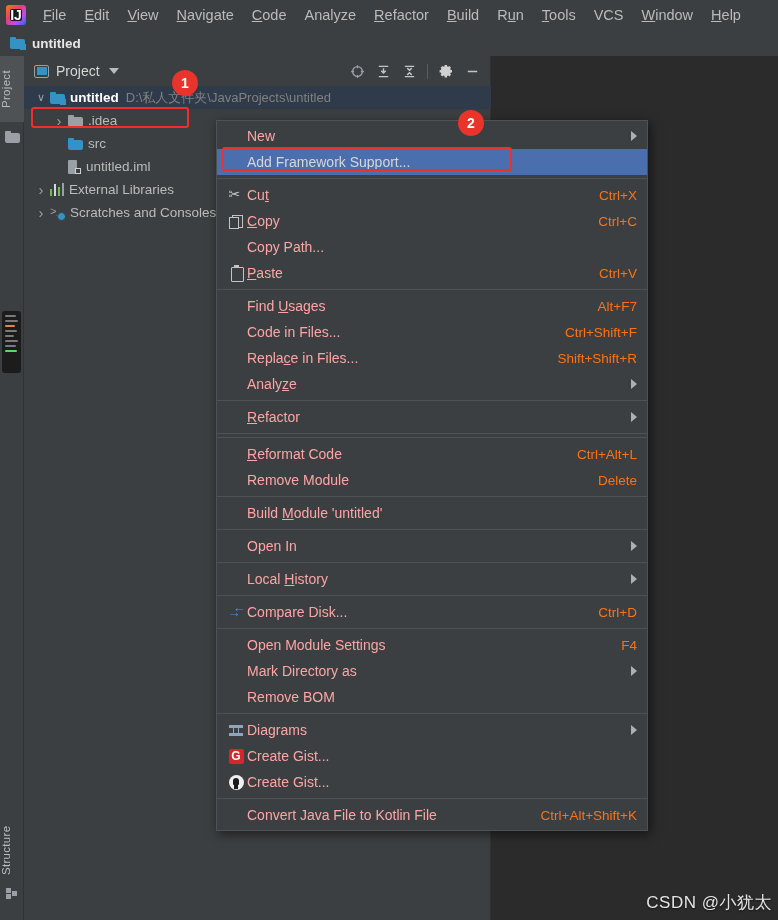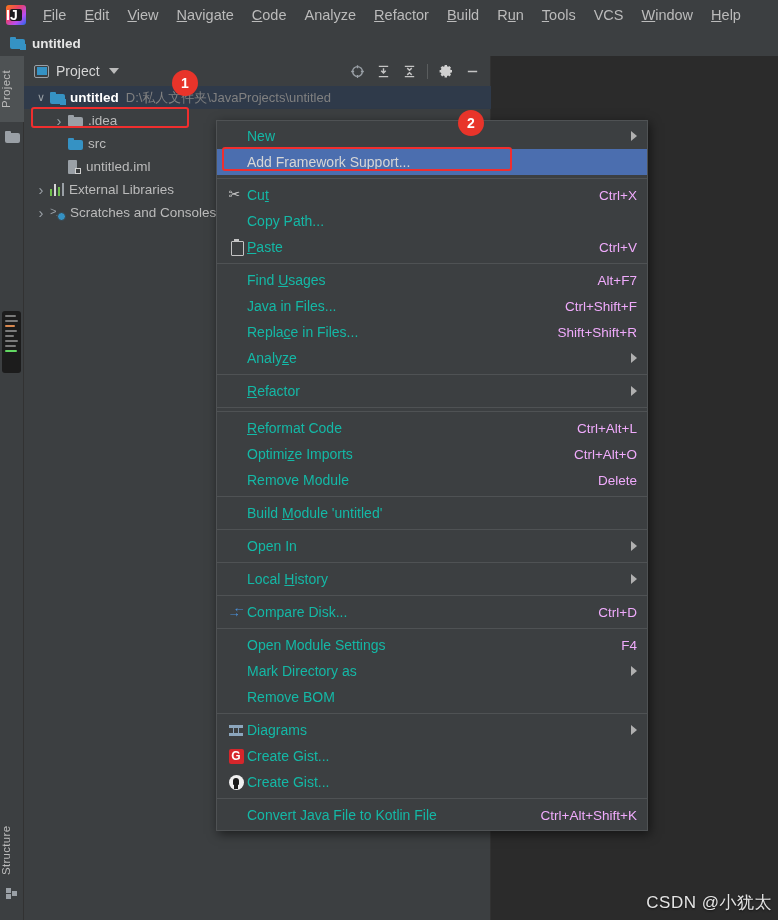--- a/index.html
+++ b/index.html
@@ -26,21 +26,21 @@
     width: 20px; height: 20px; margin-right: 8px;
     position: relative; border-radius: 3px;
     background: linear-gradient(135deg,#f97a12 0%,#e8406a 38%,#b84ef3 70%,#1f6ae8 100%);
     flex: 0 0 auto;
   }
   .logo::after {
     content: ""; position: absolute; left: 4px; top: 4px; width: 12px; height: 12px;
     background: #1b1b1f; border-radius: 2px;
   }
   .logo .ij { position: absolute; left: 0; top: 0; width: 20px; height: 20px;
-    color: #fff; font-size: 14px; font-weight: bold; line-height: 20px; text-align: left; z-index: 2;}
+    color: #fff; font-size: 14px; font-weight: bold; line-height: 20px; text-align: center; z-index: 2;}
   .menubar-item {
     color: #bbbbbb; font-size: 14.5px; padding: 3px 9px; white-space: nowrap; cursor: default;
   }
   .menubar-item u { text-decoration: underline; }
 
   
   .titlebar {
     position: absolute; left: 0; top: 30px; width: 778px; height: 26px;
     background: #3c3f41; display: flex; align-items: center; padding-left: 10px;
   }
@@ -127,24 +127,24 @@
   
   .ctxmenu {
     position: absolute; left: 216px; top: 120px; width: 432px;
     background: #3c3f41; border: 1px solid #4f5254;
     box-shadow: 2px 3px 10px rgba(0,0,0,.55);
     z-index: 30; padding: 2px 0;
   }
   .mi { height: 26px; display: flex; align-items: center; position: relative; padding: 0 10px 0 8px; cursor: default; }
   .mi.hl { background: #4b6eaf; }
   .mi .micon { width: 22px; display:flex; align-items:center; justify-content:center; flex:0 0 auto;}
-  .mi .mtext { color: #14b8a6; font-size: 14px; white-space: nowrap; }
+  .mi .mtext { color: #fca5a5; font-size: 14px; white-space: nowrap; }
   .mi.hl .mtext { color: #d6d6d6; }
   .mi .mtext u { text-decoration: underline; }
-  .mi .mkey { margin-left: auto; color: #f0abfc; font-size: 13.5px; padding-left: 24px; }
+  .mi .mkey { margin-left: auto; color: #f97316; font-size: 13.5px; padding-left: 24px; }
   .mi .marrow { margin-left: auto; width:0;height:0;border-top:5px solid transparent;border-bottom:5px solid transparent;border-left:6px solid #b0b0b0; }
   .msep { height: 1px; background: #4f5254; margin: 3px 0; }
 
   
   .ic-cut, .ic-copy, .ic-paste, .ic-reload, .ic-compare, .ic-diagram, .ic-gist, .ic-github {
     width:15px; height:15px; position:relative; display:block;
   }
   .ic-cut::before { content:"\2702"; color:#c4c4c4; font-size:14px; position:absolute; left:0; top:-2px;}
   .ic-copy::before { content:""; position:absolute; left:3px; top:1px; width:9px; height:11px; border:1.4px solid #c4c4c4; background:#3c3f41;}
   .ic-copy::after { content:""; position:absolute; left:0px; top:3px; width:8px; height:10px; border:1.4px solid #c4c4c4; background:#3c3f41;}
@@ -345,39 +345,46 @@
       </div>
       <div class="msep"></div>
       <div class="mi">
         <span class="micon">
           <span class="ic-cut"></span>
         </span>
         <span class="mtext">Cu<u>t</u></span>
         <span class="mkey">Ctrl+X</span>
       </div>
       <div class="mi">
+        <span class="micon">
+          <span class="ic-copy"></span>
+        </span>
+        <span class="mtext"><u>C</u>opy</span>
+        <span class="mkey">Ctrl+C</span>
+      </div>
+      <div class="mi">
         <span class="micon"></span>
         <span class="mtext">Copy Path...</span>
       </div>
       <div class="mi">
         <span class="micon">
           <span class="ic-paste"></span>
         </span>
         <span class="mtext"><u>P</u>aste</span>
         <span class="mkey">Ctrl+V</span>
       </div>
       <div class="msep"></div>
       <div class="mi">
         <span class="micon"></span>
         <span class="mtext">Find <u>U</u>sages</span>
         <span class="mkey">Alt+F7</span>
       </div>
       <div class="mi">
         <span class="micon"></span>
-        <span class="mtext">Java in Files...</span>
+        <span class="mtext">Code in Files...</span>
         <span class="mkey">Ctrl+Shift+F</span>
       </div>
       <div class="mi">
         <span class="micon"></span>
         <span class="mtext">Repla<u>c</u>e in Files...</span>
         <span class="mkey">Shift+Shift+R</span>
       </div>
       <div class="mi">
         <span class="micon"></span>
         <span class="mtext">Analy<u>z</u>e</span>
@@ -391,25 +398,20 @@
       </div>
       <div class="msep"></div>
       <div class="msep"></div>
       <div class="mi">
         <span class="micon"></span>
         <span class="mtext"><u>R</u>eformat Code</span>
         <span class="mkey">Ctrl+Alt+L</span>
       </div>
       <div class="mi">
         <span class="micon"></span>
-        <span class="mtext">Optimi<u>z</u>e Imports</span>
-        <span class="mkey">Ctrl+Alt+O</span>
-      </div>
-      <div class="mi">
-        <span class="micon"></span>
         <span class="mtext">Remove Module</span>
         <span class="mkey">Delete</span>
       </div>
       <div class="msep"></div>
       <div class="mi">
         <span class="micon"></span>
         <span class="mtext">Build <u>M</u>odule 'untitled'</span>
       </div>
       <div class="msep"></div>
       <div class="mi">

